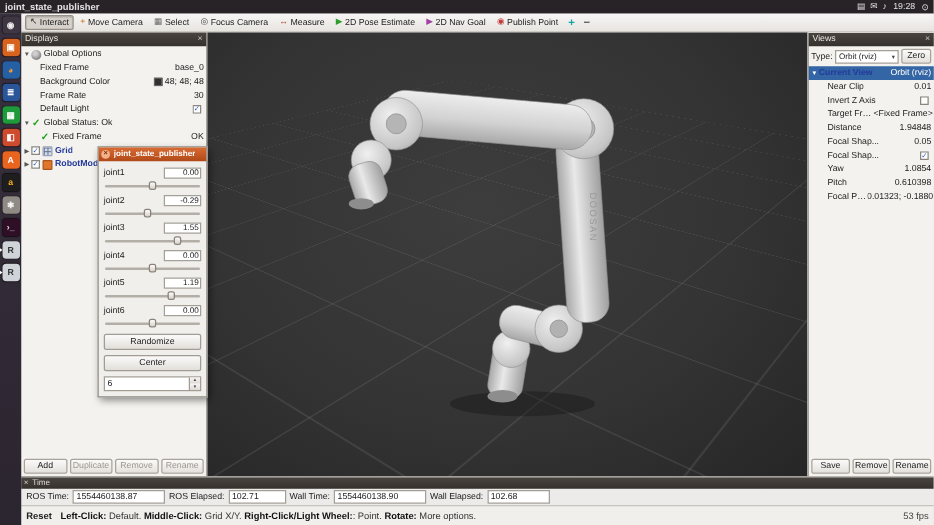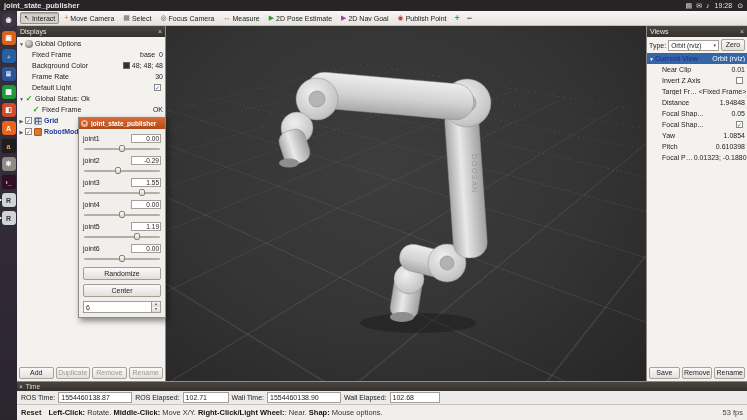--- a/index.html
+++ b/index.html
@@ -432,21 +432,21 @@
         <span class="tp-box" style="width: 46px;">102.71</span>
         <span class="tp-label">Wall Time:</span>
         <span class="tp-box" style="width: 74px;">1554460138.90</span>
         <span class="tp-label">Wall Elapsed:</span>
         <span class="tp-box" style="width: 50px;">102.68</span>
       </div>
   </div>
 
   <div id="statusbar">
     <span id="sb-reset">Reset</span>
-    <span id="sb-help"><b>Left-Click:</b><span> Rotate.  </span><b>Middle-Click:</b><span> Move X/Y.  </span><b>Right-Click/Light Wheel:</b><span>: Near.  </span><b>Shap:</b><span> Mouse options.</span></span>
+    <span id="sb-help"><b>Left-Click:</b><span> Default.  </span><b>Middle-Click:</b><span> Grid X/Y.  </span><b>Right-Click/Light Wheel:</b><span>: Point.  </span><b>Rotate:</b><span> More options.</span></span>
     <span id="sb-fps">53 fps</span>
   </div>
 
 </div>
 
 <div id="joint-dialog">
   <div class="jd-title">
     <span class="jd-close">×</span>
     <span class="ttl">joint_state_publisher</span>
   </div>

